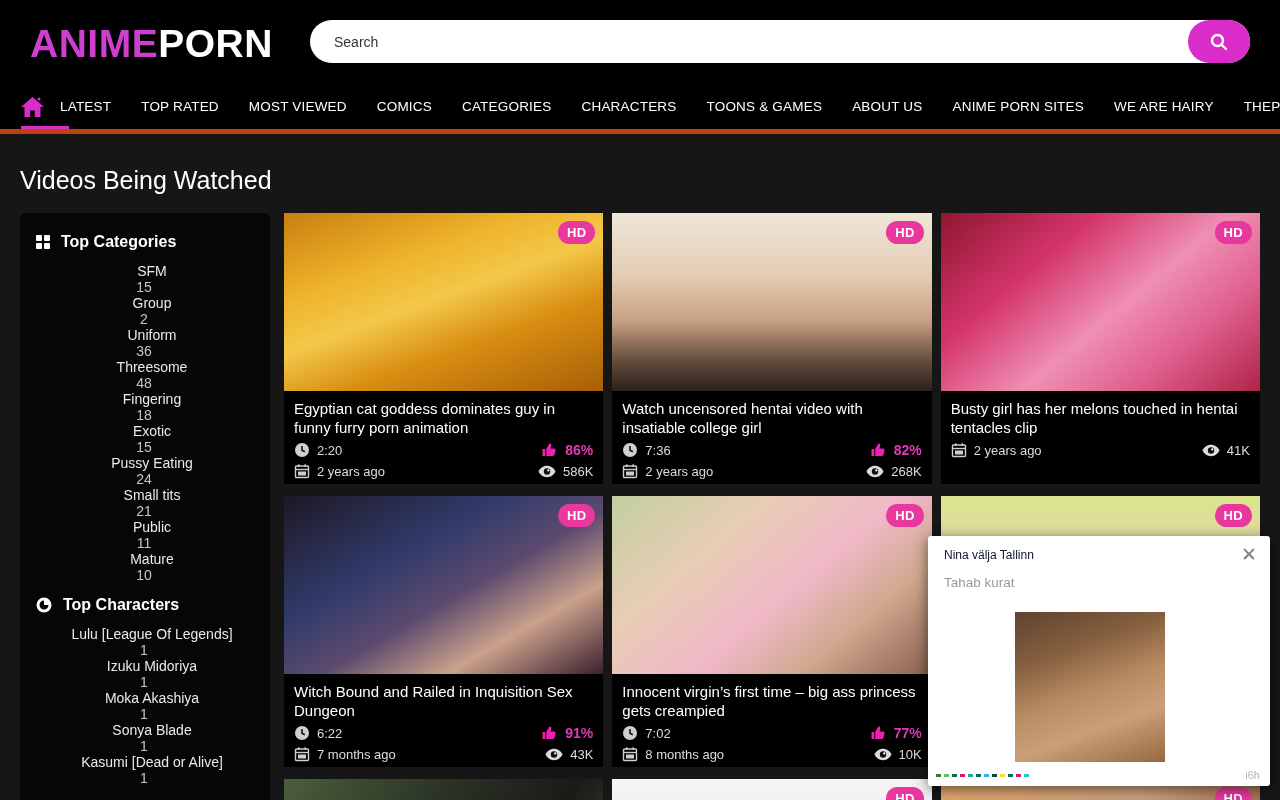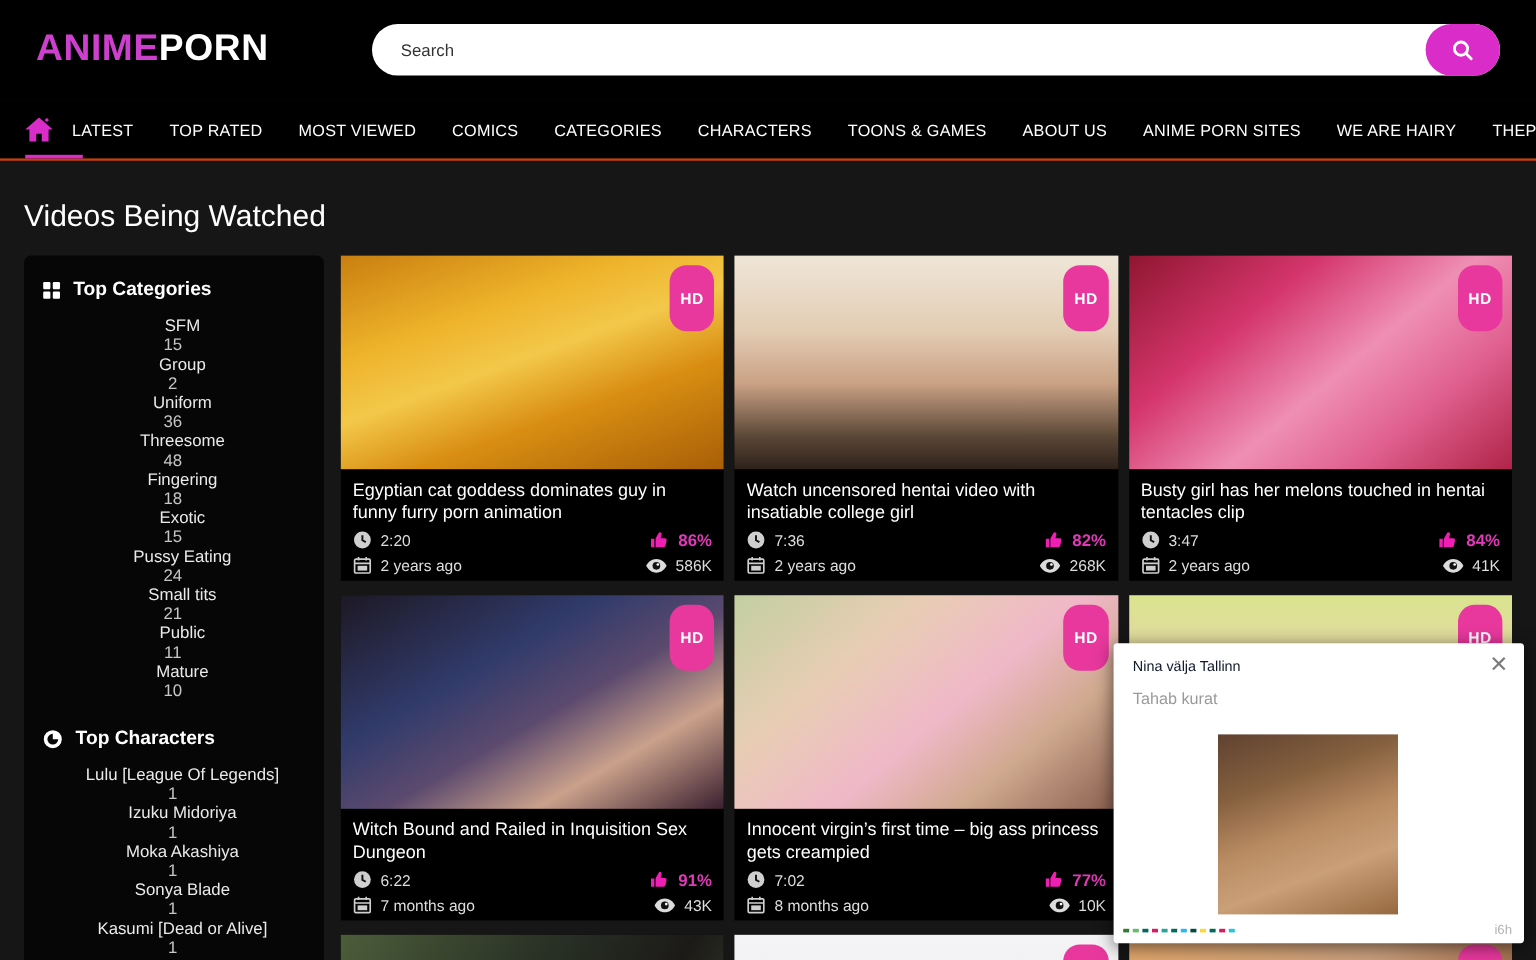--- a/index.html
+++ b/index.html
@@ -1,36 +1,36 @@
 <!DOCTYPE html>
 <html><head>
 <meta charset="utf-8">
 <style>
   * { margin:0; padding:0; box-sizing:border-box; }
   html,body { width:1280px; height:800px; overflow:hidden; background:#161616;
     font-family:"Liberation Sans", sans-serif; }
 
   
   .header { position:relative; height:84px; background:#000; }
-  .logo { position:absolute; left:30px; top:22px; font-size:31px; font-weight:700;
+  .logo { position:absolute; left:30px; top:22px; font-size:39px; font-weight:700;
     letter-spacing:.5px; cursor:pointer; }
   .logo .l1 { color:#cd3fcd; }
   .logo .l2 { color:#fff; }
   .search-form { position:absolute; left:310px; top:20px; width:940px; height:43px; }
   .search-input { width:100%; height:100%; border:none; outline:none; border-radius:22px;
     background:#fff; padding:0 80px 0 24px; font-size:14px; color:#222;
     font-family:"Liberation Sans", sans-serif; }
   .search-input::placeholder { color:#333; }
   .search-btn { position:absolute; right:0; top:0; width:62px; height:43px; border:none;
     border-radius:22px; background:#d92cc9; cursor:pointer; display:flex;
     align-items:center; justify-content:center; }
 
   
   .nav { height:50px; background:#000; display:flex; align-items:stretch;
-    padding-left:20px; border-bottom:2px solid #c2410c; }
+    padding-left:20px; border-bottom:5px solid #c2410c; }
   .nav-home { position:relative; width:50px; display:flex; align-items:center;
     justify-content:center; cursor:pointer; }
   .nav-home::after { content:""; position:absolute; left:1px; bottom:0; width:48px;
     height:3px; background:#d92cc9; }
   .nav-item { display:flex; align-items:center; padding:0 15px; color:#fff;
     font-size:13.5px; letter-spacing:.2px; cursor:pointer; white-space:nowrap; }
 
   
   .main { padding:0 20px; }
   .page-title { color:#fff; font-size:25px; font-weight:400; margin:32px 0 18px 0; }
@@ -41,29 +41,29 @@
     padding:20px 16px; height:640px; }
   .side-title { display:flex; align-items:center; gap:11px; color:#fff; font-size:16px;
     font-weight:700; margin-bottom:12px; }
   .grid-icon { display:grid; grid-template-columns:6px 6px; grid-template-rows:6px 6px;
     gap:2px; }
   .grid-icon span { background:#fff; border-radius:1px; }
   .side-list { list-style:none; }
   .side-item { display:flex; justify-content:space-between; align-items:center;
     height:32px; padding:0 0 0 14px; color:#eaeaea; font-size:14px; cursor:pointer;flex-direction:column; }
   .side-item .cnt { color:#c6c6c6; padding-right:16px; }
-  .side-section2 { margin-top:24px;text-align:right; }
+  .side-section2 { margin-top:13px;text-align:right; }
 
   
   .vgrid { width:976px; display:grid; grid-template-columns:repeat(3,1fr);
     column-gap:9px; row-gap:12px; }
   .card { background:#000; cursor:pointer; }
   .thumb { position:relative; height:178px; background:#333; }
   .hd-badge { position:absolute; top:8px; right:8px; background:#e8389d; color:#fff;
-    font-size:13px; font-weight:700; padding:20px 9px; border-radius:14px;
+    font-size:13px; font-weight:700; padding:4px 9px; border-radius:14px;
     letter-spacing:.3px; }
   .info { padding:8px 10px 10px 10px; height:93px; }
   .vtitle { color:#fff; font-size:15px; line-height:19px; min-height:38px;
     font-weight:400; overflow:hidden; }
   .meta { display:flex; justify-content:space-between; align-items:center;
     margin-top:5px; font-size:13px; color:#ddd; }
   .meta .lft, .meta .rgt { display:flex; align-items:center; gap:7px; }
   .pct { color:#e03ab8; font-weight:700; font-size:14px; }
 
   
@@ -326,39 +326,20 @@
       <div class="card">
         <div class="thumb" style="background:linear-gradient(140deg,#8f1630 0%,#d4356c 30%,#ef8fb4 55%,#e0608f 75%,#b02448 100%);">
           <span class="hd-badge">HD</span>
         </div>
         <div class="info">
           <div class="vtitle">Busty girl has her melons touched in hentai tentacles clip</div>
           <div class="meta">
             <span class="lft">
                 <span>
                   <svg width="16" height="16" viewBox="0 0 16 16">
-                    <circle cx="8" cy="8" r="7" fill="#cfcfcf"></circle>
-                    <path d="M8 4v4.2l2.8 1.6" stroke="#111" stroke-width="1.6" fill="none"></path>
-                  </svg>
-                </span>
-                <span>3:47</span>
-              </span>
-            <span class="rgt">
-                <span>
-                  <svg width="17" height="16" viewBox="0 0 17 16">
-                    <path d="M1.5 7h2.8v7H1.5z M5.3 14h6.6c.8 0 1.5-.6 1.7-1.4l.9-4.2A1.5 1.5 0 0 0 13 6.6H9.6l.7-3.2A1.3 1.3 0 0 0 7.8 2.4L5.3 6.8z" fill="#f01fb4"></path>
-                  </svg>
-                </span>
-                <span class="pct">84%</span>
-              </span>
-          </div>
-          <div class="meta">
-            <span class="lft">
-                <span>
-                  <svg width="16" height="16" viewBox="0 0 16 16">
                     <rect x="1.5" y="3" width="13" height="11.5" rx="1" fill="none" stroke="#cfcfcf" stroke-width="1.4"></rect>
                     <line x1="1.5" y1="6.5" x2="14.5" y2="6.5" stroke="#cfcfcf" stroke-width="1.4"></line>
                     <line x1="4.8" y1="1.2" x2="4.8" y2="4" stroke="#cfcfcf" stroke-width="1.4"></line>
                     <line x1="11.2" y1="1.2" x2="11.2" y2="4" stroke="#cfcfcf" stroke-width="1.4"></line>
                     <rect x="4" y="8.5" width="8" height="4" fill="#cfcfcf"></rect>
                   </svg>
                 </span>
                 <span>2 years ago</span>
               </span>
             <span class="rgt">

